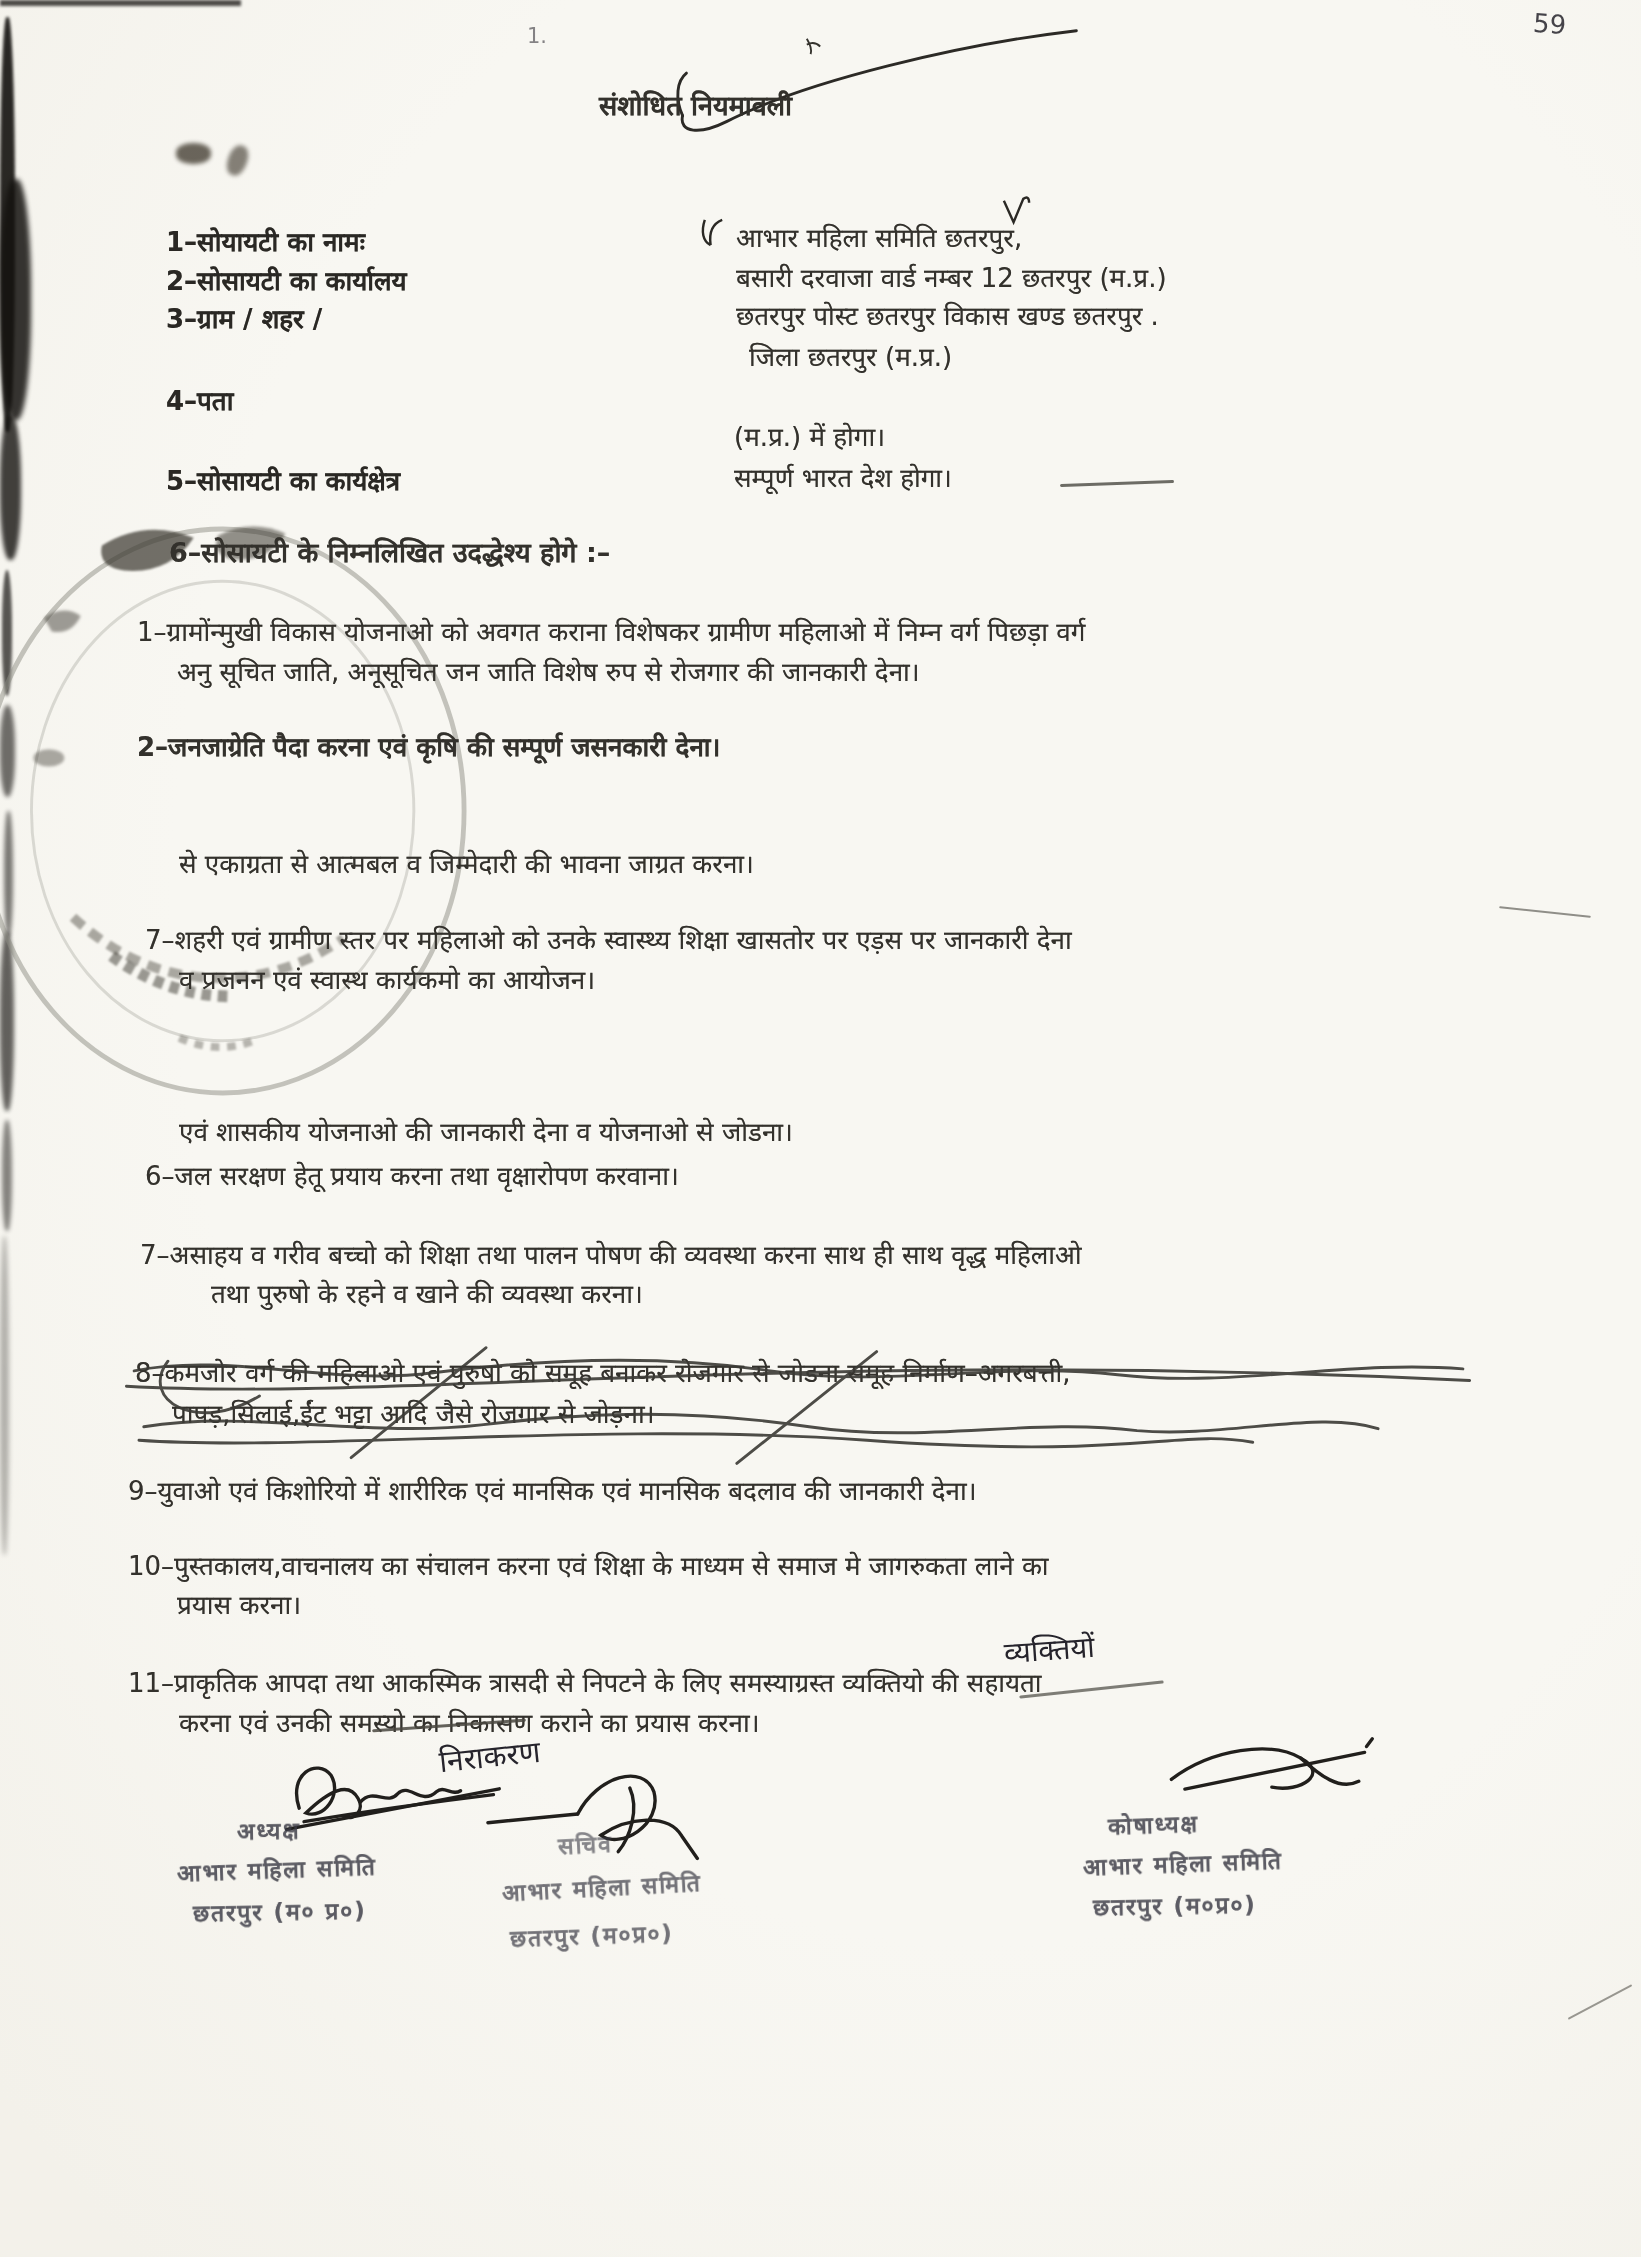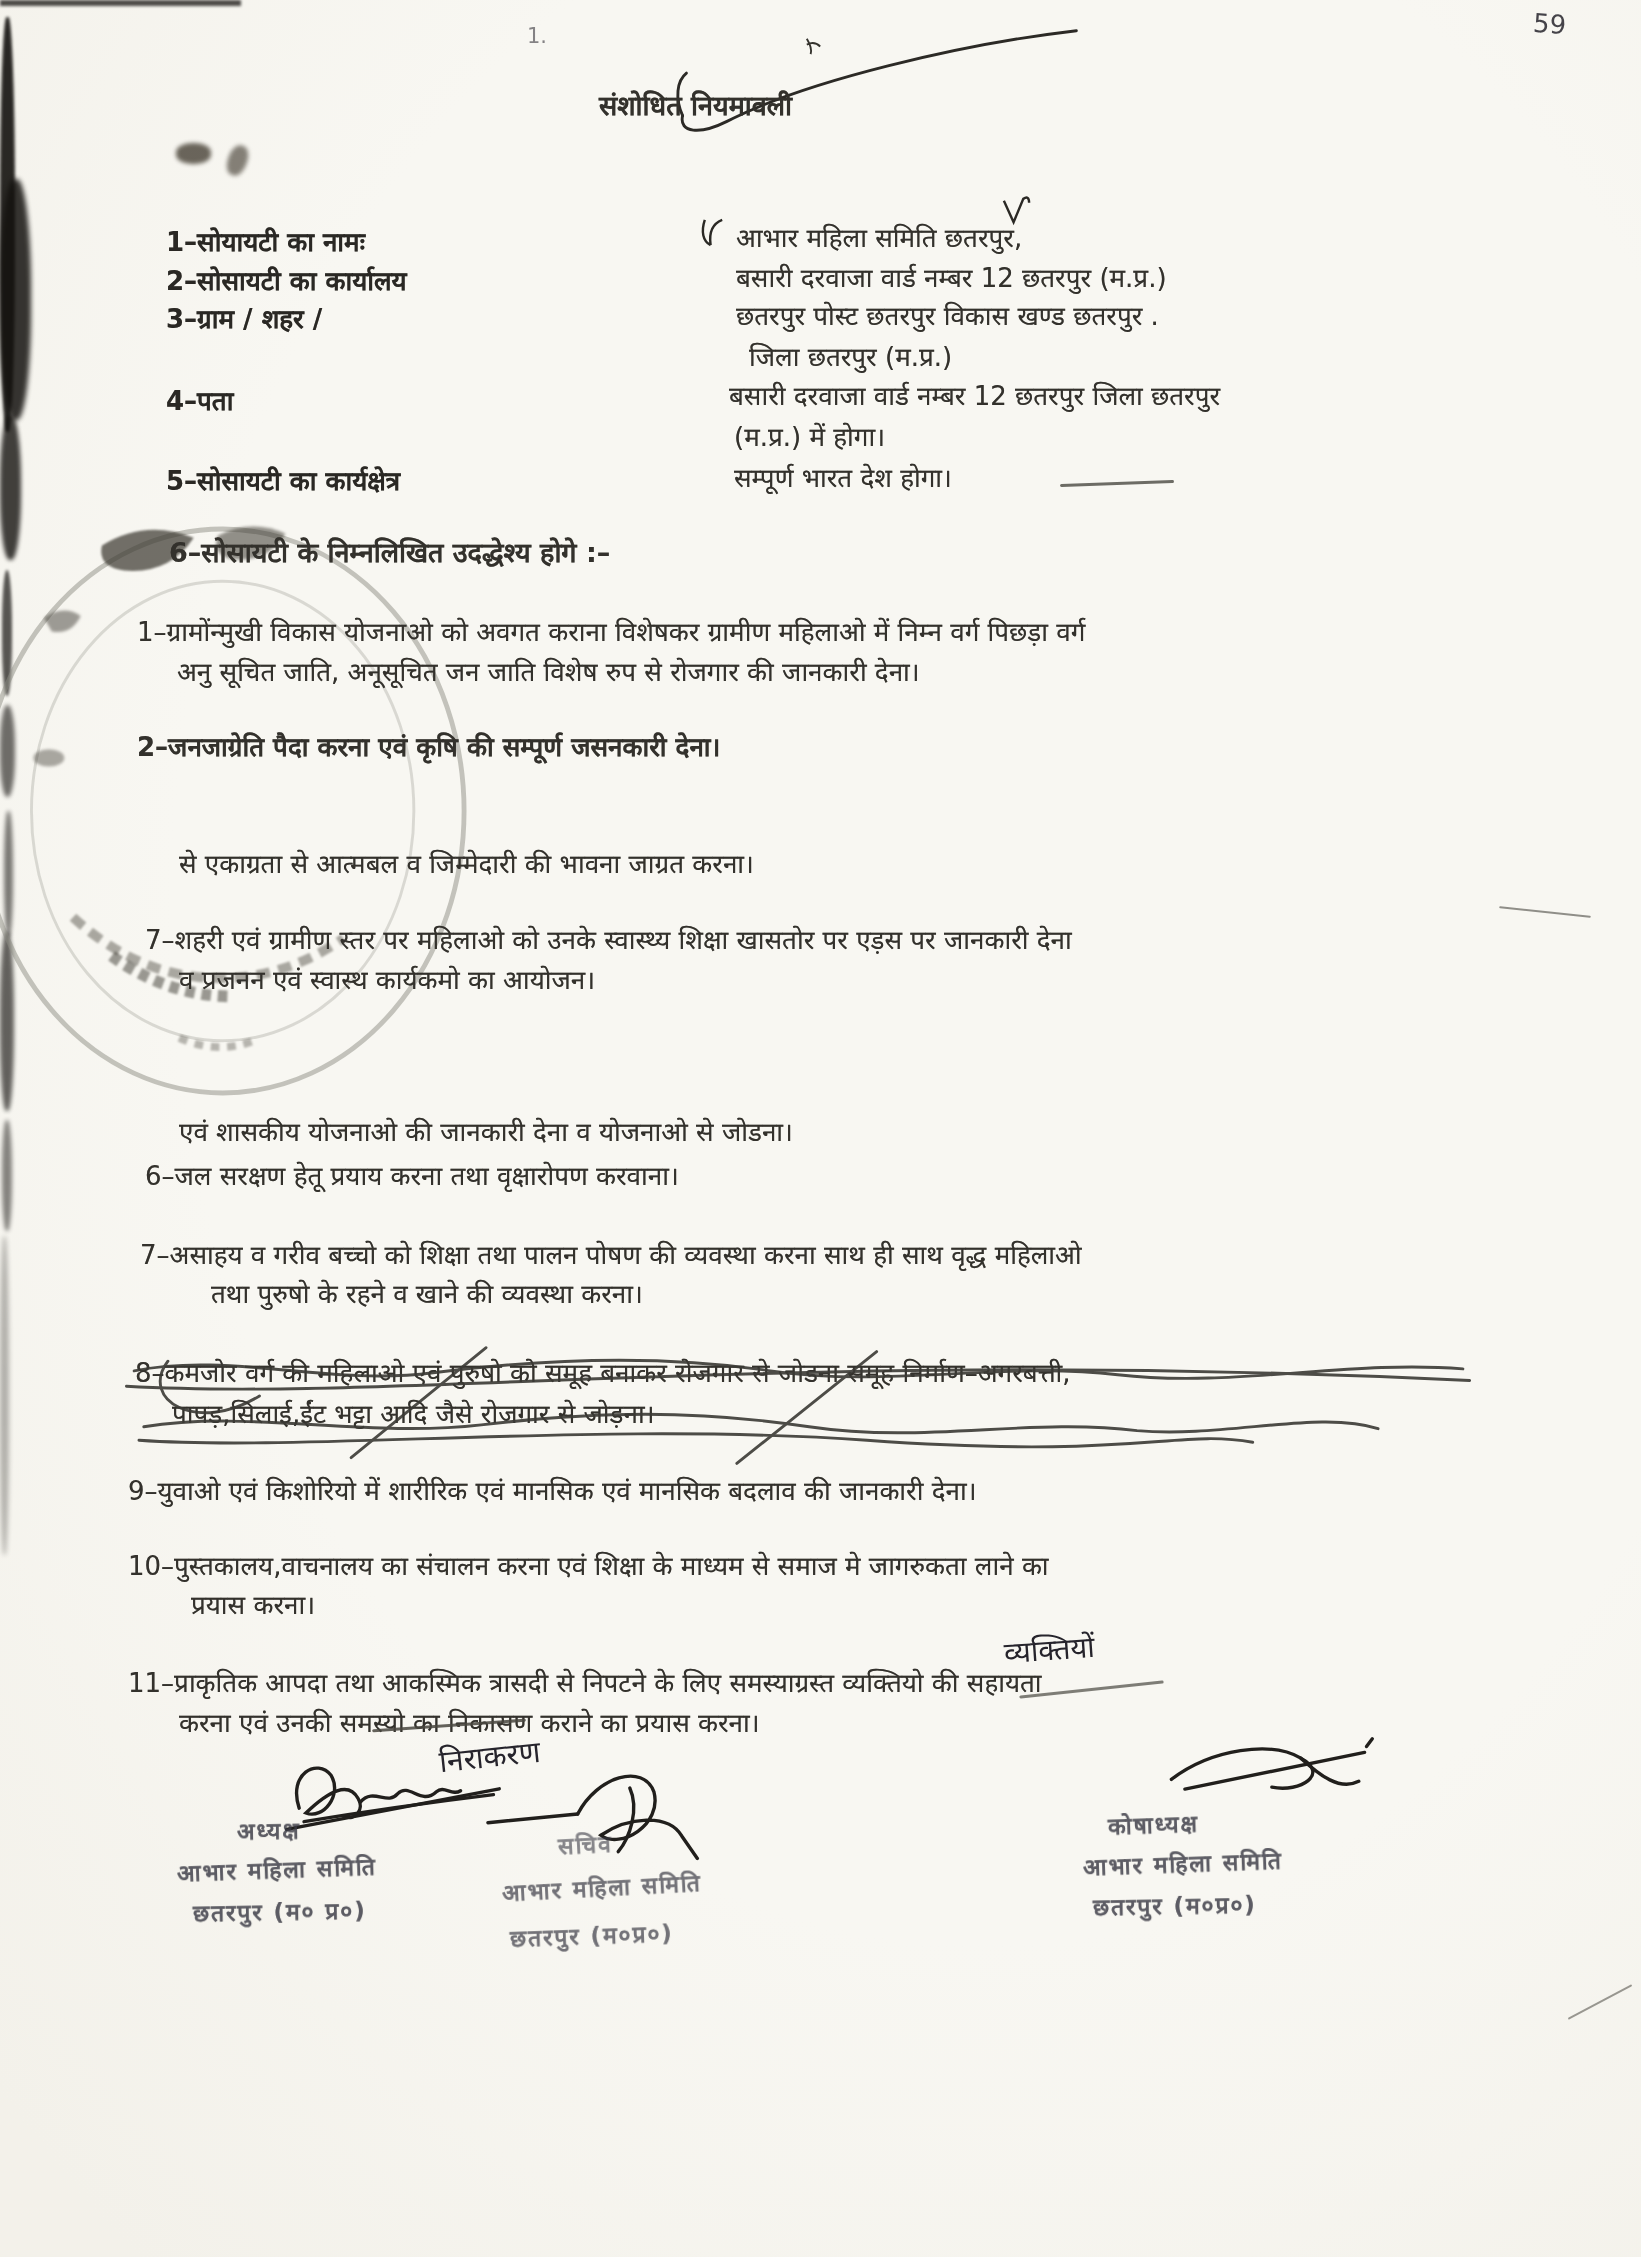--- a/index.html
+++ b/index.html
@@ -77,21 +77,20 @@
   <svg style="left:699px;top:216px;" width="29" height="35" viewBox="0 0 30 36">
     <path d="M6,4 C2,16 4,26 12,30 M12,30 C10,16 14,8 24,4" stroke="#2b2925" stroke-width="2.5" fill="none"></path>
   </svg>
   <svg style="left:1000px;top:195px;" width="33" height="33" viewBox="0 0 34 34">
     <path d="M4,6 L14,28 L24,4 q6,-4 6,4" stroke="#2b2925" stroke-width="2.5" fill="none"></path>
   </svg>
   <div class="line" style="left:736px;top:222px;">आभार महिला समिति छतरपुर,</div>
   <div class="line" style="left:736px;top:262px;">बसारी दरवाजा वार्ड नम्बर 12 छतरपुर (म.प्र.)</div>
   <div class="line" style="left:736px;top:300px;">छतरपुर पोस्ट छतरपुर विकास खण्ड छतरपुर .</div>
   <div class="line" style="left:749px;top:341px;">जिला छतरपुर (म.प्र.)</div>
-  <div class="line" style="left:729px;top:380px;">बसारी दरवाजा वार्ड नम्बर 12 छतरपुर जिला छतरपुर</div>
   <div class="line" style="left:734px;top:421px;">(म.प्र.) में होगा।</div>
   <div class="line" style="left:734px;top:462px;">सम्पूर्ण भारत देश होगा।</div>
   <div class="stroke" style="left:1060px;top:482px;width:114px;transform:rotate(-2deg);opacity:.8;"></div>
 
   <div class="line heading" style="left:169px;top:536px;">6–सोसायटी के निम्नलिखित उदद्धेश्य होगे :–</div>
 
   <div class="line" style="left:137px;top:616px;">1–ग्रामोंन्मुखी विकास योजनाओ को अवगत कराना विशेषकर ग्रामीण महिलाओ में निम्न वर्ग पिछड़ा वर्ग</div>
   <div class="line" style="left:177px;top:656px;">अनु सूचित जाति, अनूसूचित जन जाति विशेष रुप से रोजगार की जानकारी देना।</div>
 
   <div class="line" style="left:137px;top:731px;font-weight:bold;">2–जनजाग्रेति पैदा करना एवं कृषि की सम्पूर्ण जसनकारी देना।</div>
@@ -119,21 +118,21 @@
       <path d="M25,104 C200,116 500,84 780,104 S1100,92 1180,106"></path>
       <path d="M245,122 L385,8"></path>
       <path d="M645,128 L790,12"></path>
       <path d="M55,22 C25,62 85,98 150,58"></path>
     </g>
   </svg>
 
   <div class="line" style="left:128px;top:1475px;">9–युवाओ एवं किशोरियो में शारीरिक एवं मानसिक एवं मानसिक बदलाव की जानकारी देना।</div>
 
   <div class="line" style="left:128px;top:1550px;">10–पुस्तकालय,वाचनालय का संचालन करना एवं शिक्षा के माध्यम से समाज मे जागरुकता लाने का</div>
-  <div class="line" style="left:191px;top:1589px;text-align:center;">प्रयास करना।</div>
+  <div class="line" style="left:177px;top:1589px;text-align:center;">प्रयास करना।</div>
 
   <div class="line" style="left:128px;top:1667px;">11–प्राकृतिक आपदा तथा आकस्मिक त्रासदी से निपटने के लिए समस्याग्रस्त व्यक्तियो की सहायता</div>
   <div class="line" style="left:179px;top:1707px;">करना एवं उनकी समस्यो का निकासण कराने का प्रयास करना।</div>
 
   <div class="line hand" style="left:1004px;top:1632px;font-size:29px;transform:rotate(-4deg);">व्यक्तियों</div>
   <div class="stroke" style="left:1019px;top:1688px;width:145px;transform:rotate(-6deg);opacity:.7;"></div>
   <div class="stroke" style="left:372px;top:1724px;width:154px;transform:rotate(-4deg);opacity:.85;"></div>
   <div class="line hand" style="left:439px;top:1738px;font-size:30px;transform:rotate(-6deg);">निराकरण</div>
 
   <svg class="sig" style="left:275px;top:1752px;" width="232" height="92" viewBox="0 0 240 95">

